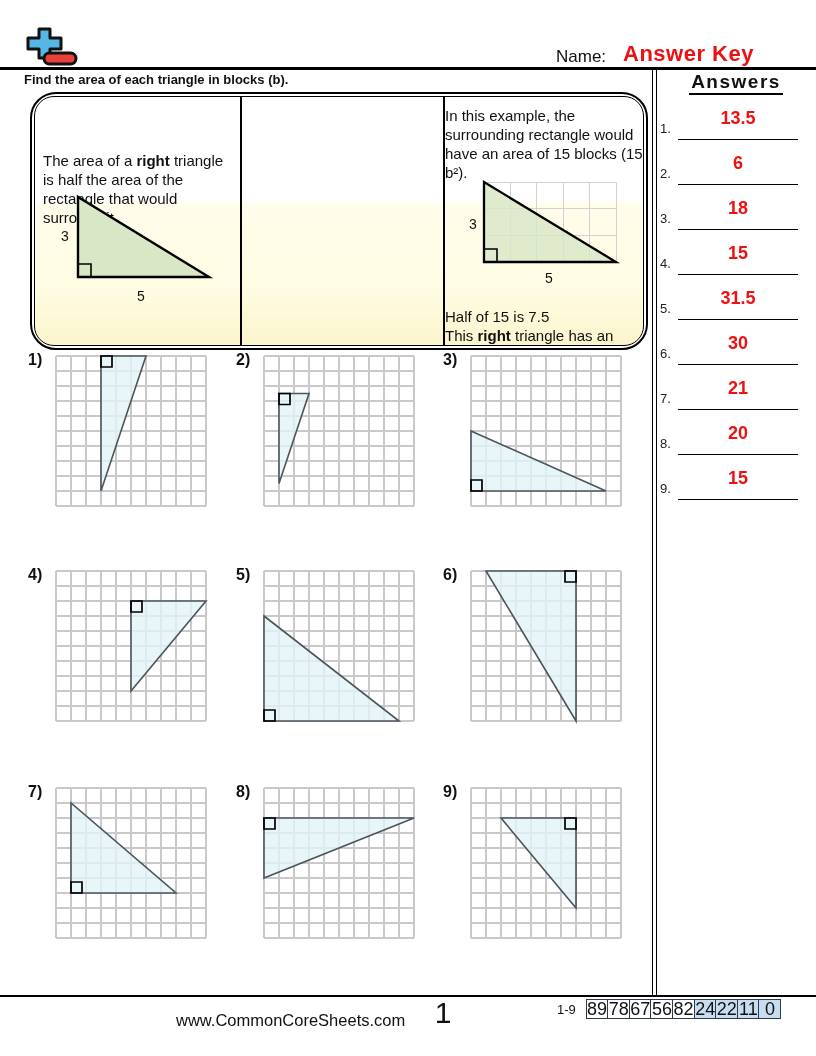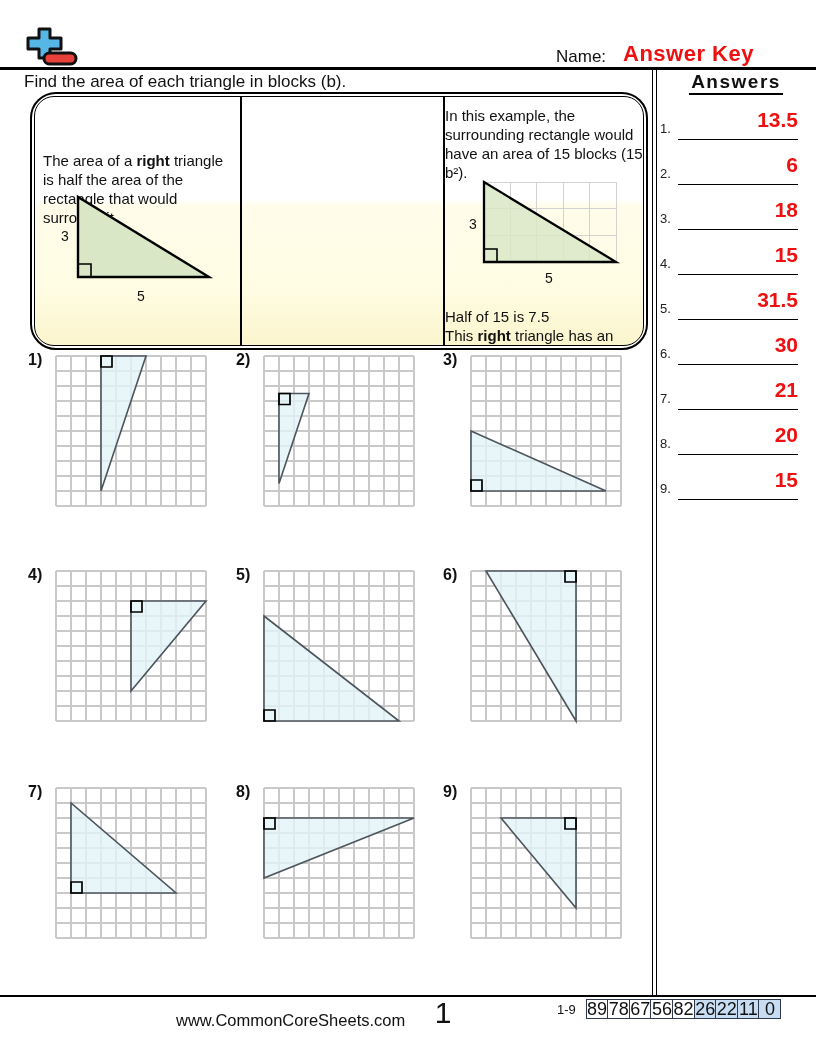--- a/index.html
+++ b/index.html
@@ -8,33 +8,33 @@
   .abs{position:absolute;}
 
   
   .logo-svg{position:absolute;left:25px;top:27px;}
   .page-title{position:absolute;left:116px;top:44px;width:420px;text-align:center;
               font-size:19px;font-weight:bold;letter-spacing:.1px;}
   .name-label{position:absolute;left:556px;top:47px;font-size:17px;}
   .answer-key{position:absolute;left:623px;top:41px;font-size:22px;font-weight:bold;
               color:var(--answer-red);letter-spacing:.5px;}
   .header-rule{position:absolute;left:0;top:67px;width:816px;height:3px;background:#000;}
-  .instruction{position:absolute;left:24px;top:72px;font-size:17px;font-weight:normal;}
+  .instruction{position:absolute;left:24px;top:72px;font-size:13px;font-weight:bold;}
 
   
   .ans-sep{position:absolute;left:652px;top:70px;height:926px;width:3px;
            border-left:1.5px solid #000;border-right:1.5px solid #000;}
   .answers-title{position:absolute;left:656px;top:71px;width:160px;text-align:center;
                  font-size:19px;font-weight:bold;letter-spacing:1.5px;}
   .answers-title span{border-bottom:2.5px solid #000;padding:0 2px 1px 2px;}
   #answers-list{position:absolute;left:660px;top:103px;width:150px;}
   .ans-row{position:absolute;left:0;width:150px;height:42px;}
   .ans-num{position:absolute;left:0;top:18px;font-size:13px;color:#222;}
-  .ans-val{position:absolute;left:18px;top:5px;width:120px;text-align:right;
-           font-size:21px;font-weight:bold;color:var(--answer-red);}
+  .ans-val{position:absolute;left:18px;top:5px;width:120px;text-align:center;
+           font-size:18px;font-weight:bold;color:var(--answer-red);}
   .ans-line{position:absolute;left:18px;top:36px;width:120px;border-bottom:1.6px solid #000;}
 
   
   .example-outer{position:absolute;left:30px;top:92px;width:618px;height:258px;
                  border:2.2px solid #000;border-radius:26px;padding:2px;box-sizing:border-box;}
   .example-inner{position:relative;width:100%;height:100%;border:1.2px solid #000;border-radius:20px;
                  box-sizing:border-box;overflow:hidden;
                  background:linear-gradient(180deg,#ffffff 0%,#ffffff 41%,#fffdea 44%,#fefce2 78%,#fbf5cd 100%);}
   .ex-divider{position:absolute;top:0;bottom:0;width:1.6px;background:#000;}
   .ex-text{position:absolute;font-size:15px;line-height:19px;text-align:left;}
@@ -234,19 +234,19 @@
   <div class="footer-rule"></div>
   <div class="site-url">www.CommonCoreSheets.com</div>
   <div class="page-num">1</div>
   <div class="score-label">1-9</div>
   <div id="score-boxes">
       <span class="score-box">89</span>
       <span class="score-box">78</span>
       <span class="score-box">67</span>
       <span class="score-box">56</span>
       <span class="score-box">82</span>
-      <span class="score-box hl">26</span>
+      <span class="score-box hl">24</span>
       <span class="score-box hl">22</span>
       <span class="score-box hl">11</span>
       <span class="score-box hl">0</span>
     </div>
 
 </div>
 
 </body></html>

